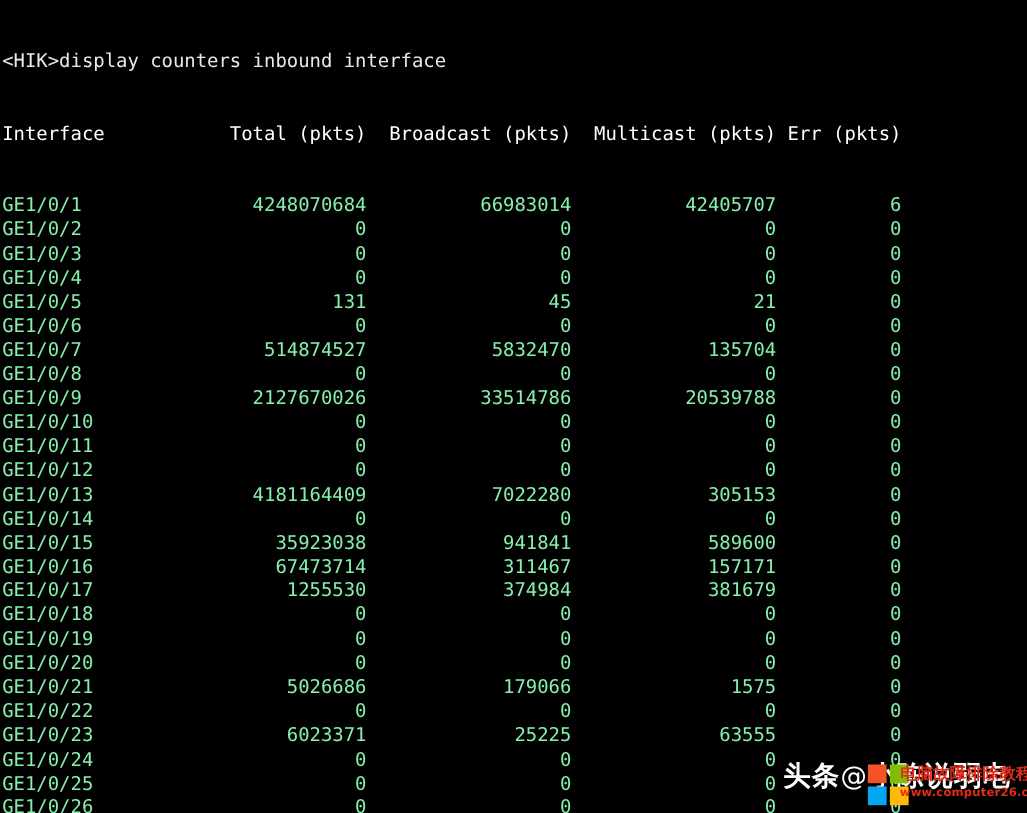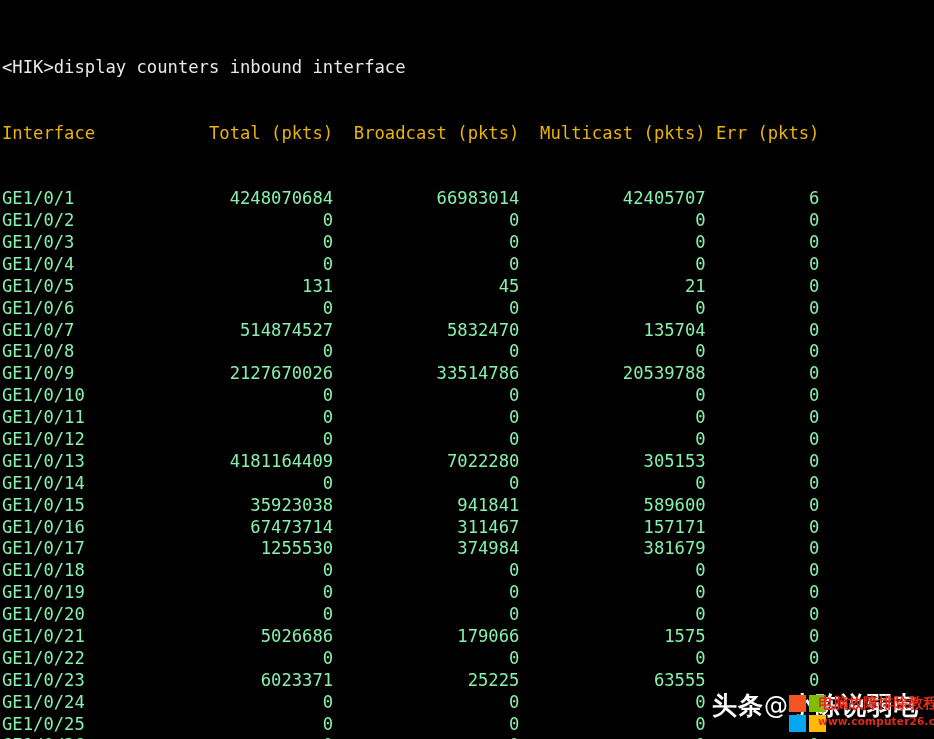--- a/index.html
+++ b/index.html
@@ -10,29 +10,29 @@
     position:relative;
     font-family:"DejaVu Sans Mono","Liberation Mono",monospace;
     color:#d8d8d8;
     -webkit-font-smoothing:none;
   }
   #terminal{
     position:absolute;
     top:0;left:0;
     width:934px;height:739px;
     box-sizing:border-box;
-    padding:13px 0 0 2px;
+    padding:2px 0 0 2px;
     font-size:17.2px;
     line-height:21.9px;
     letter-spacing:0px;
     white-space:pre;
   }
   .line{white-space:pre;height:21.9px;}
   .cmdline{color:#e8e8e8;}
-  .hdr{color:#eab308;}
+  .hdr{color:#ffffff;}
   .row{color:#86efac;}
 
   
   #wm-toutiao{
     position:absolute;
     left:712px;top:690px;
     font-family:"DejaVu Sans","Liberation Sans",sans-serif;
     font-size:25px;
     font-weight:700;
     color:#fdfdfd;

